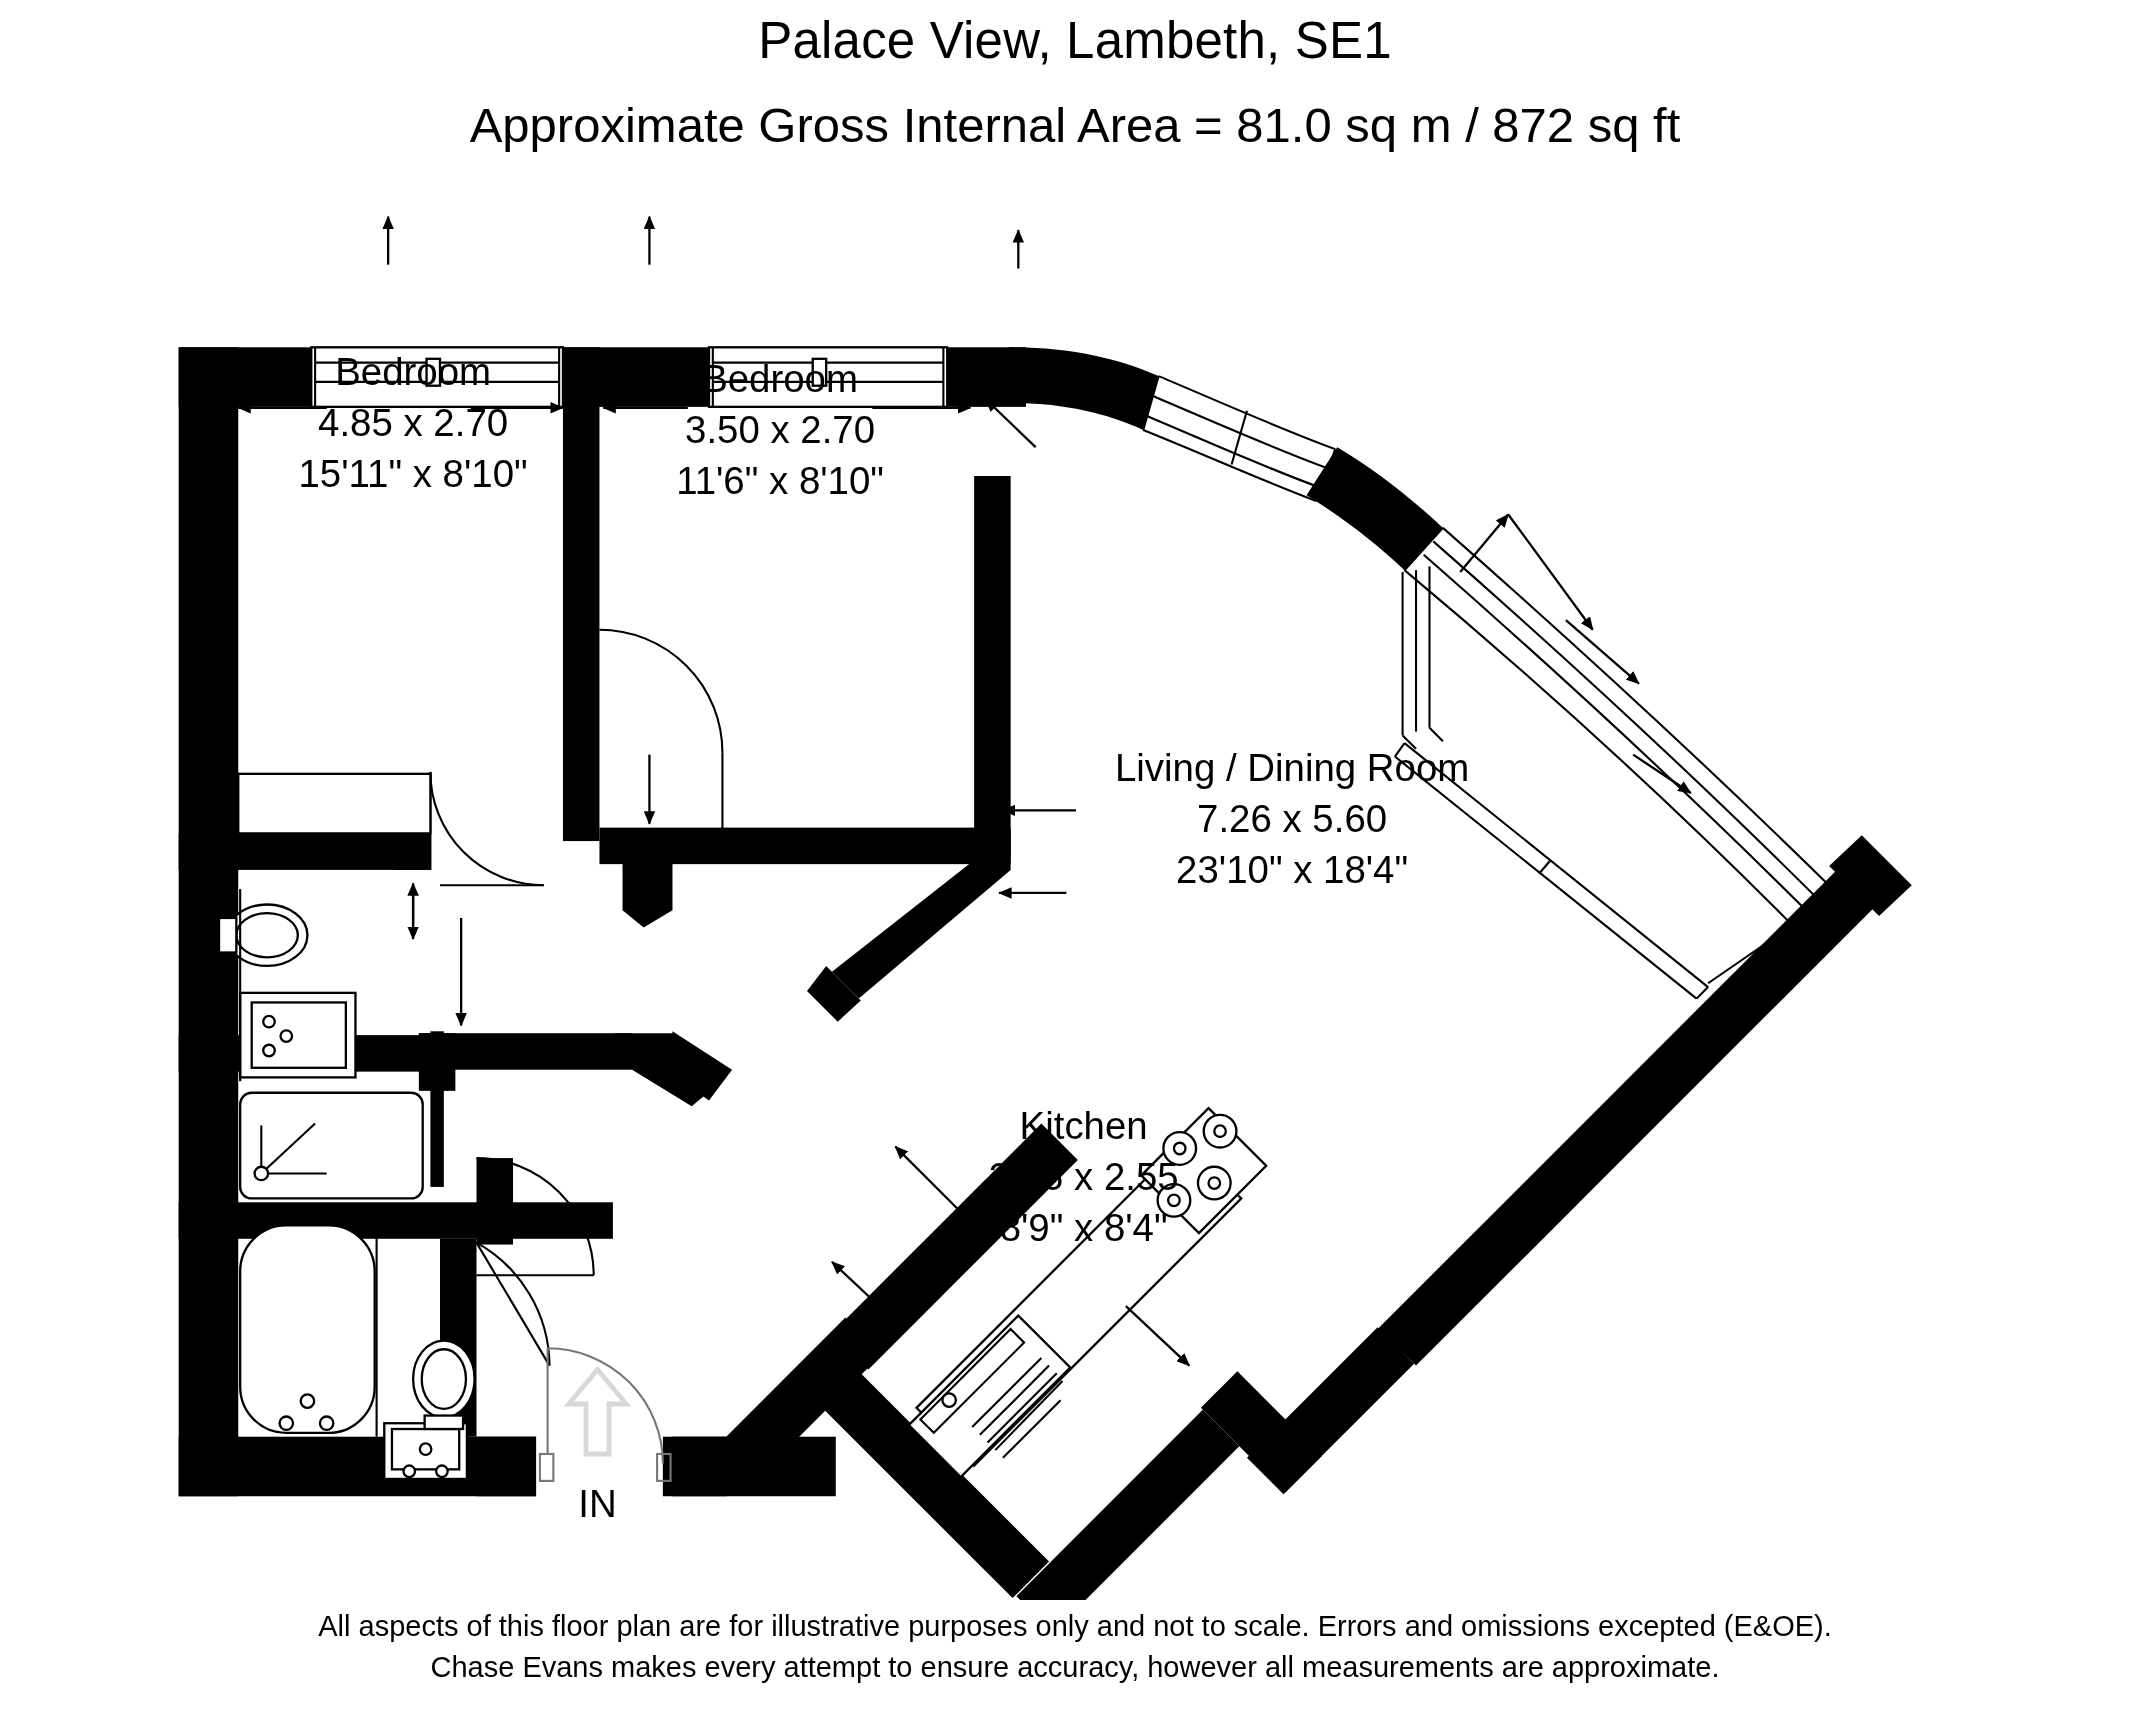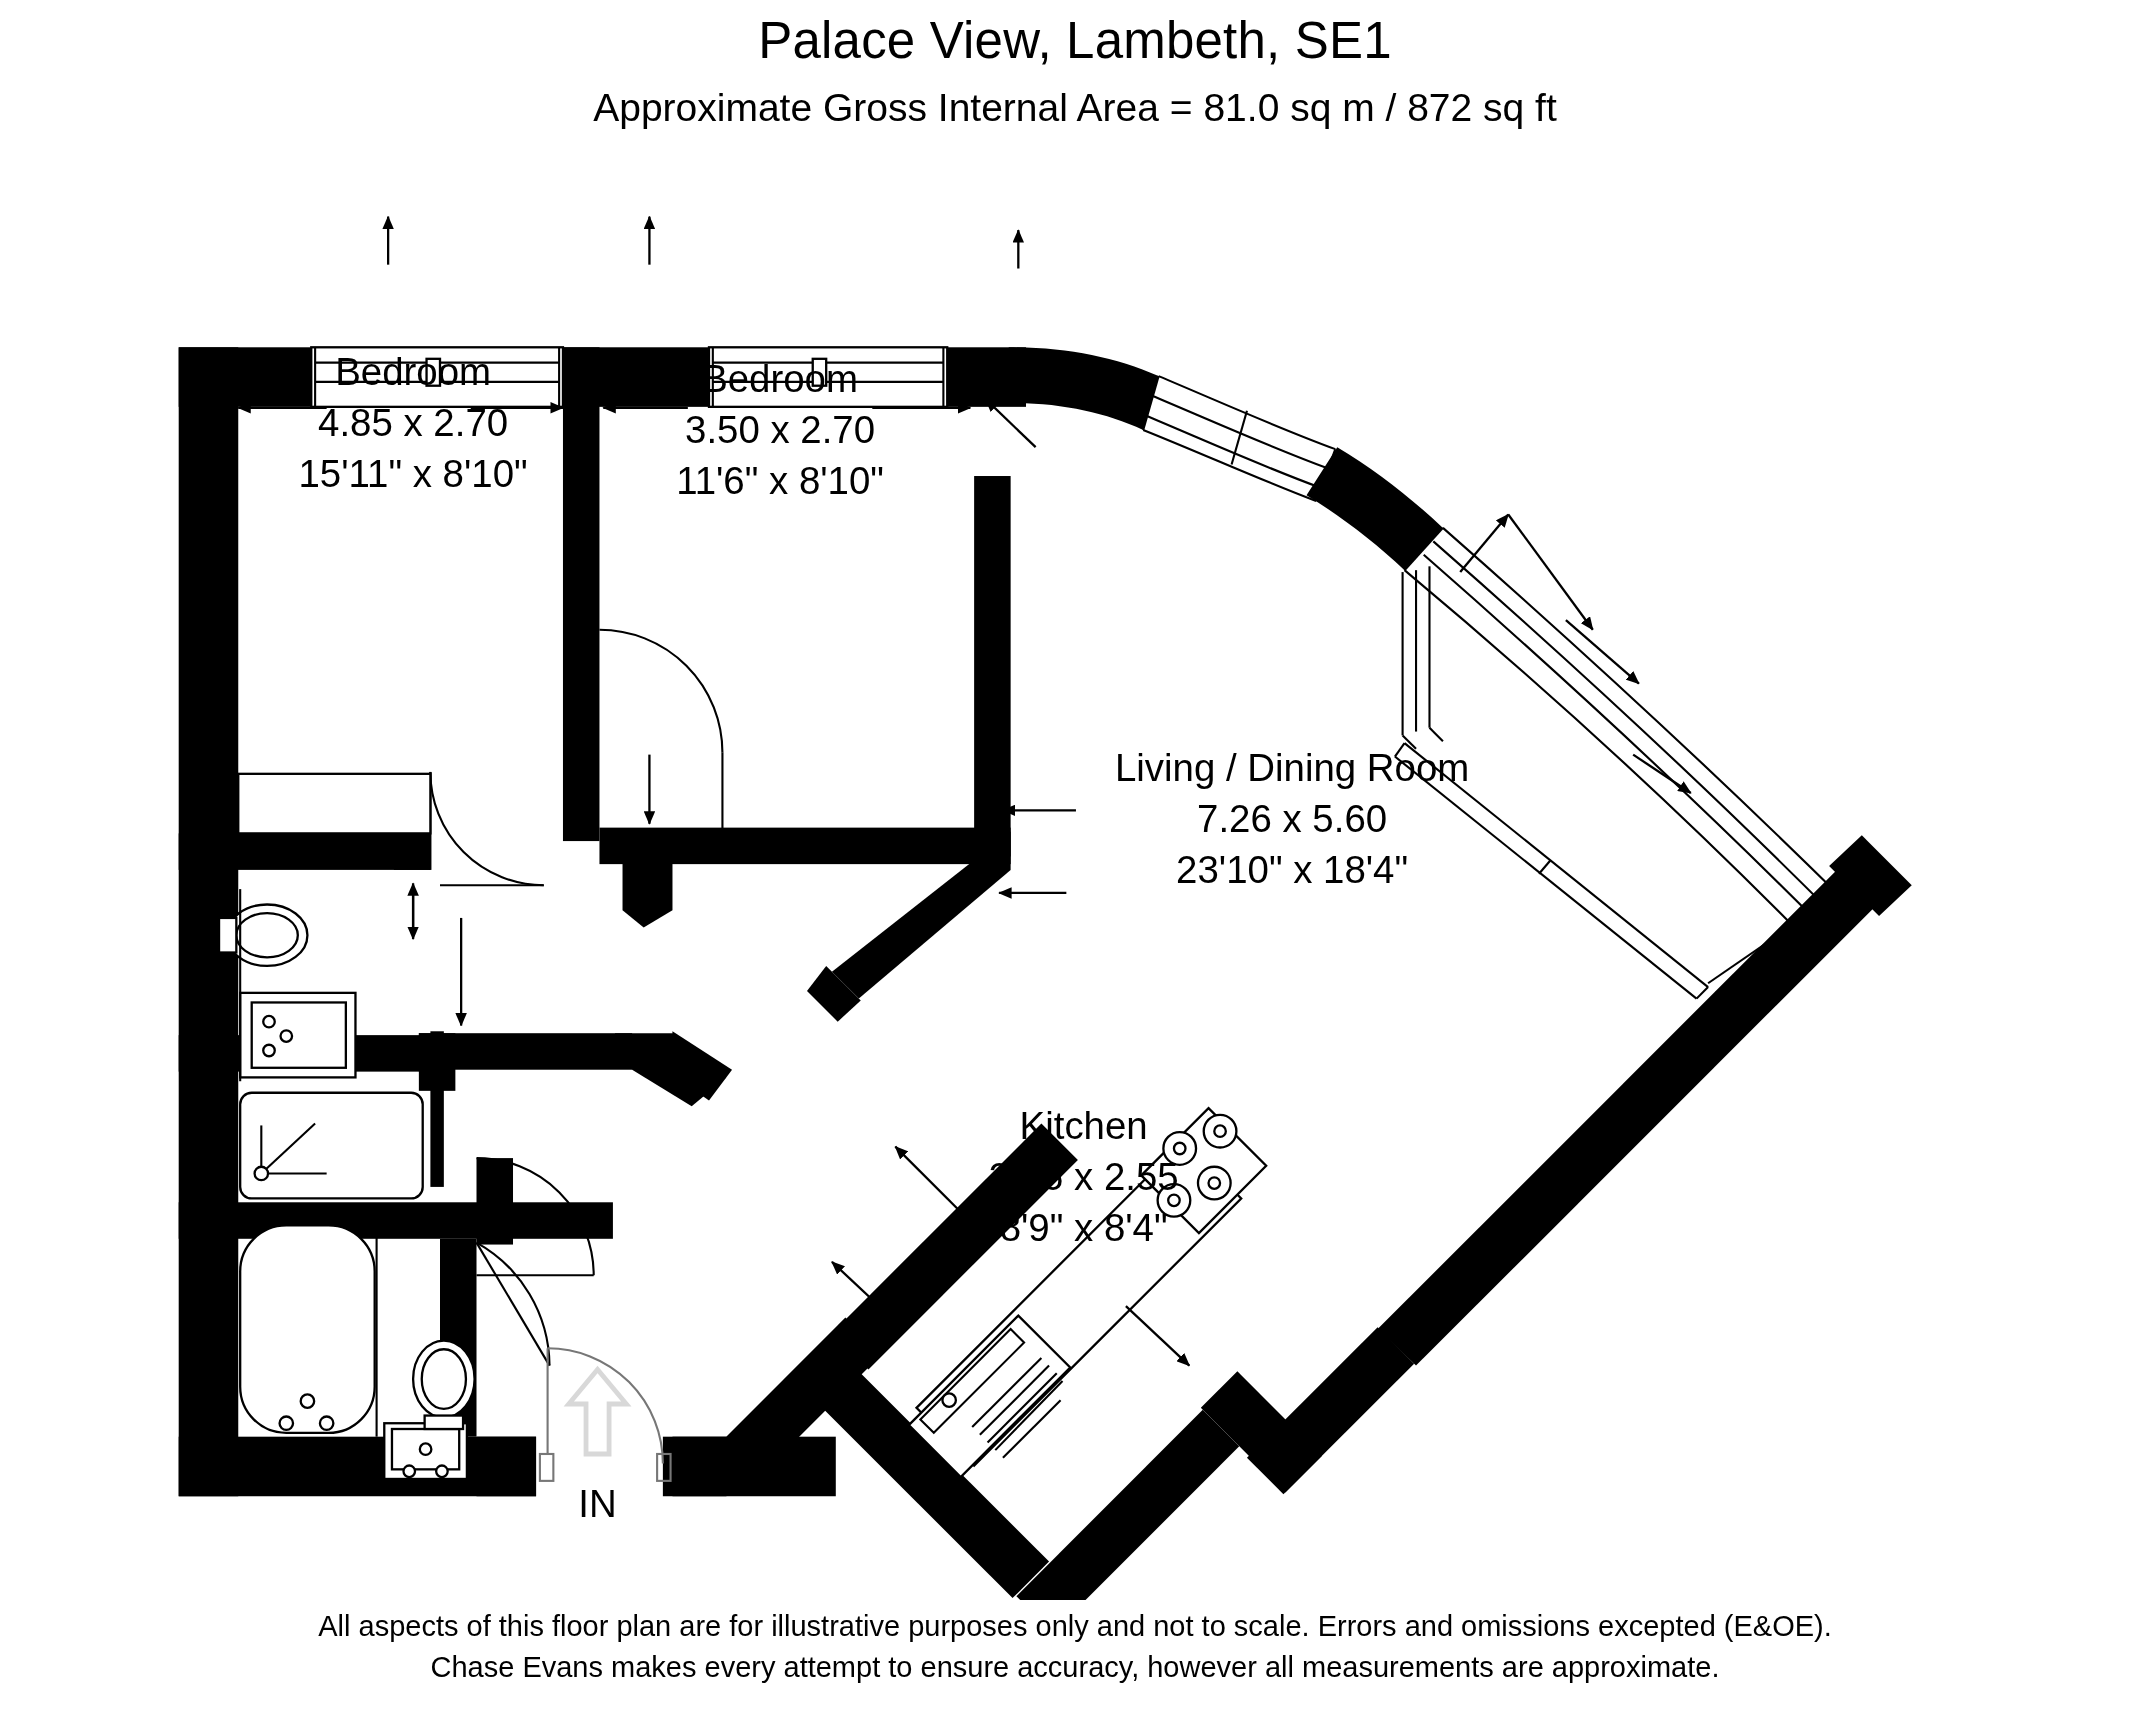--- a/index.html
+++ b/index.html
@@ -32,23 +32,23 @@
   .title {
     font-size: 51px;
     font-weight: 400;
     letter-spacing: 0.2px;
     margin: 0;
     padding-top: 13.4px;
     line-height: 1.1;
     color: #000;
   }
   .subtitle {
-    font-size: 39px;
+    font-size: 49px;
     font-weight: 400;
-    margin: 0;
+    margin: 12px;
     padding-top: 17.3px;
     line-height: 1.1;
     color: #000;
   }
   .footer {
     position: absolute;
     left: 0;
     top: 1606px;
     width: 2150px;
     text-align: center;

